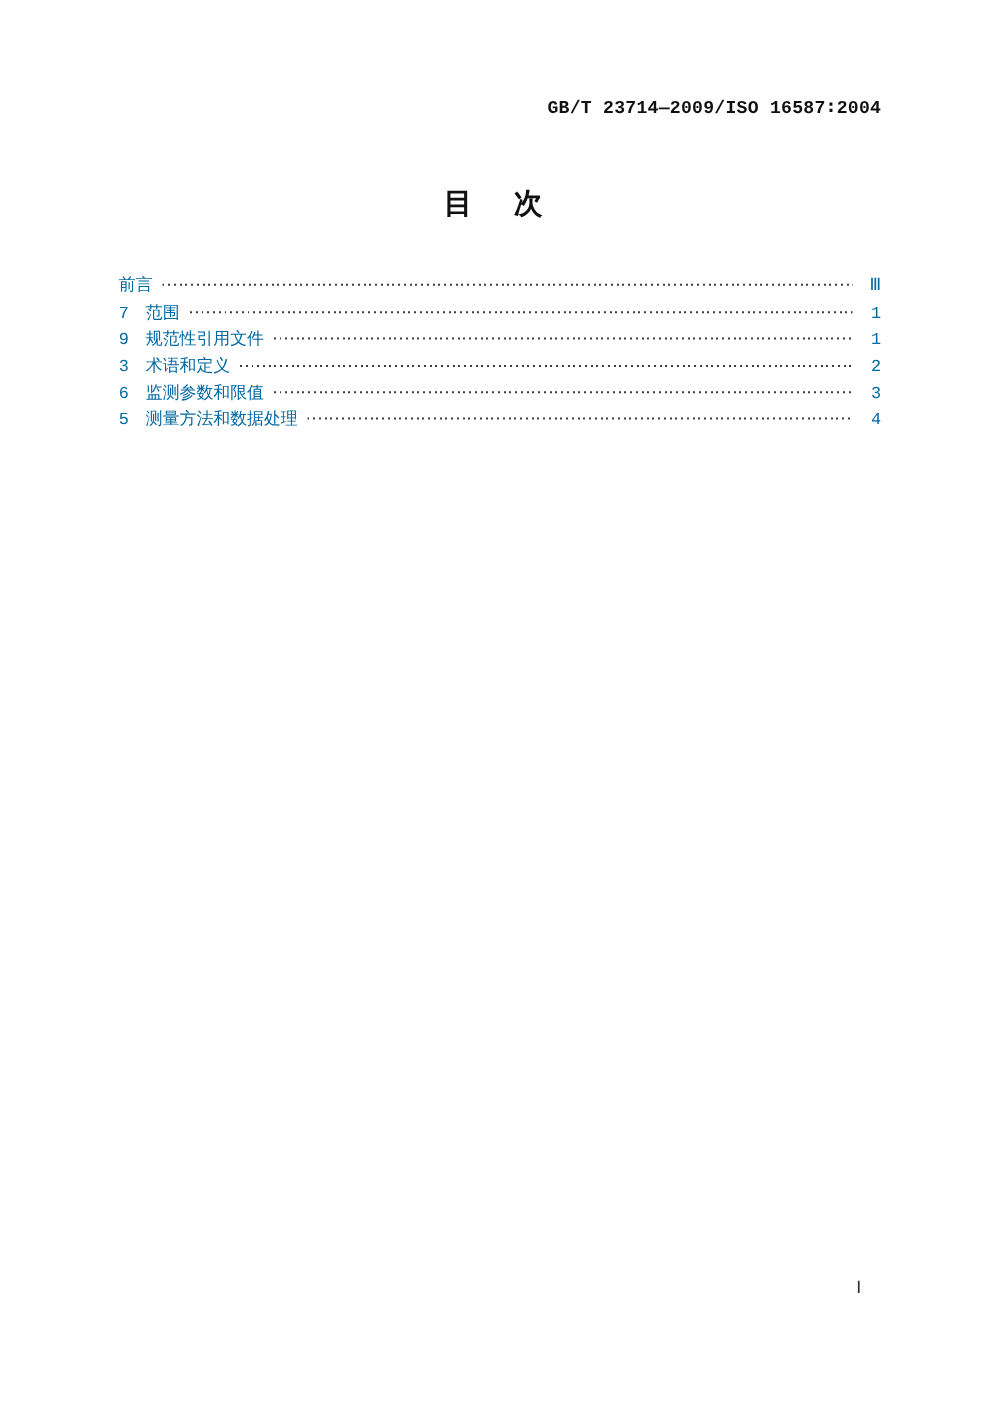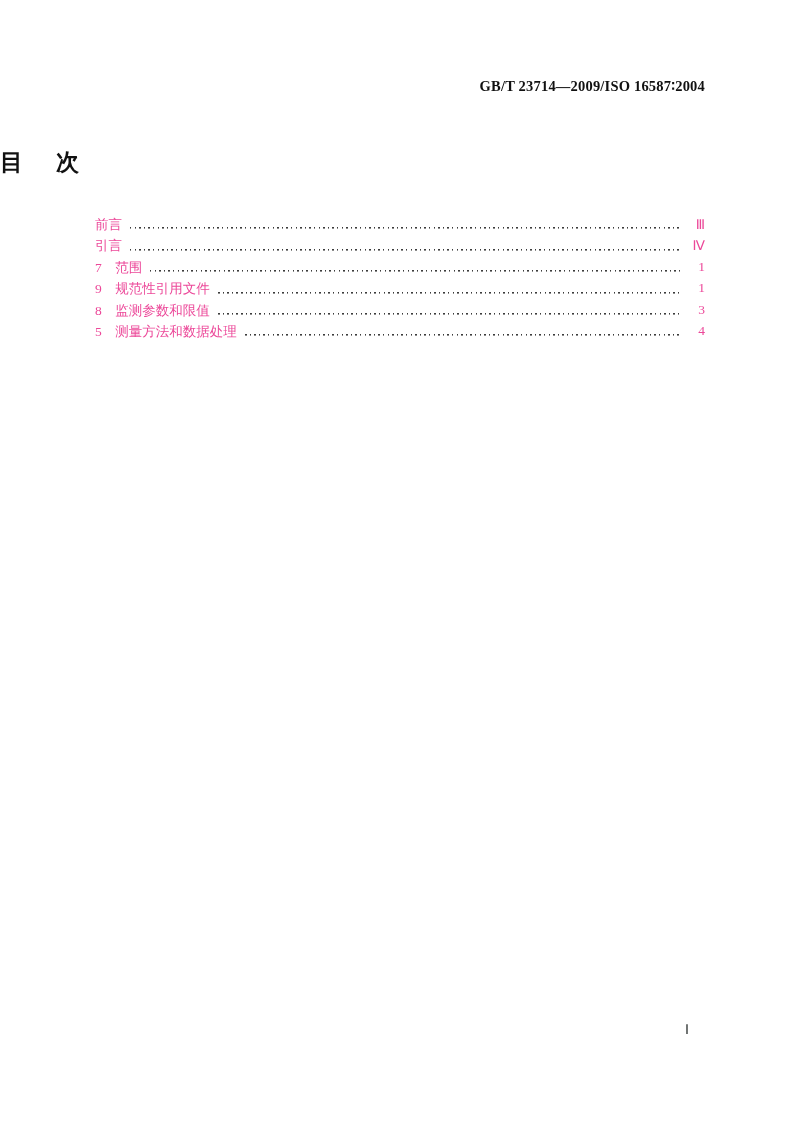--- a/index.html
+++ b/index.html
@@ -6,60 +6,60 @@
     margin: 0;
     padding: 0;
     background: #ffffff;
   }
   .page {
     position: relative;
     width: 794px;
     height: 1123px;
     background: #ffffff;
     color: #1d1d1d;
-    font-family: Liberation Serif, serif;
+    font-family: Liberation Mono, monospace;
     overflow: hidden;
   }
   .doc-code {
     position: absolute;
     top: 78px;
     left: 0;
     right: 89px;
     text-align: right;
     font-size: 14.5px;
     font-weight: bold;
     letter-spacing: 0.2px;
     color: #111111;
     white-space: pre;
   }
   .toc-title {
     position: absolute;
     top: 147px;
     left: 0;
     width: 100%;
     margin: 0;
-    text-align: left;
+    text-align: center;
     font-size: 23px;
     font-weight: bold;
     letter-spacing: 5px;
     color: #111111;
     white-space: pre;
   }
   .toc {
     position: absolute;
     top: 216px;
     left: 95px;
     width: 610px;
   }
   .toc-row {
     display: flex;
-    align-items: flex-start;
+    align-items: flex-end;
     height: 21.4px;
     font-size: 13.5px;
-    color: #ec4899;
+    color: #0369a1;
   }
   .toc-label {
     white-space: pre;
     flex: 0 0 auto;
   }
   .leader {
     flex: 1 1 auto;
     align-self: stretch;
     margin: 0 3px 0 8px;
     background-image: repeating-linear-gradient(to right,
@@ -93,41 +93,41 @@
 
   <h1 class="toc-title">目　次</h1>
 
   <div class="toc">
   <div class="toc-row">
     <span class="toc-label">前言</span>
     <span class="leader"></span>
     <span class="toc-page">Ⅲ</span>
   </div>
 
-  <div class="toc-row">
-    <span class="toc-label">引言</span>
-    <span class="leader"></span>
-    <span class="toc-page">Ⅳ</span>
-  </div>
 
   <div class="toc-row">
     <span class="toc-label">7　范围</span>
     <span class="leader"></span>
     <span class="toc-page">1</span>
   </div>
 
   <div class="toc-row">
     <span class="toc-label">9　规范性引用文件</span>
     <span class="leader"></span>
     <span class="toc-page">1</span>
   </div>
 
+  <div class="toc-row">
+    <span class="toc-label">3　术语和定义</span>
+    <span class="leader"></span>
+    <span class="toc-page">2</span>
+  </div>
 
   <div class="toc-row">
-    <span class="toc-label">8　监测参数和限值</span>
+    <span class="toc-label">6　监测参数和限值</span>
     <span class="leader"></span>
     <span class="toc-page">3</span>
   </div>
 
   <div class="toc-row">
     <span class="toc-label">5　测量方法和数据处理</span>
     <span class="leader"></span>
     <span class="toc-page">4</span>
   </div>
 

